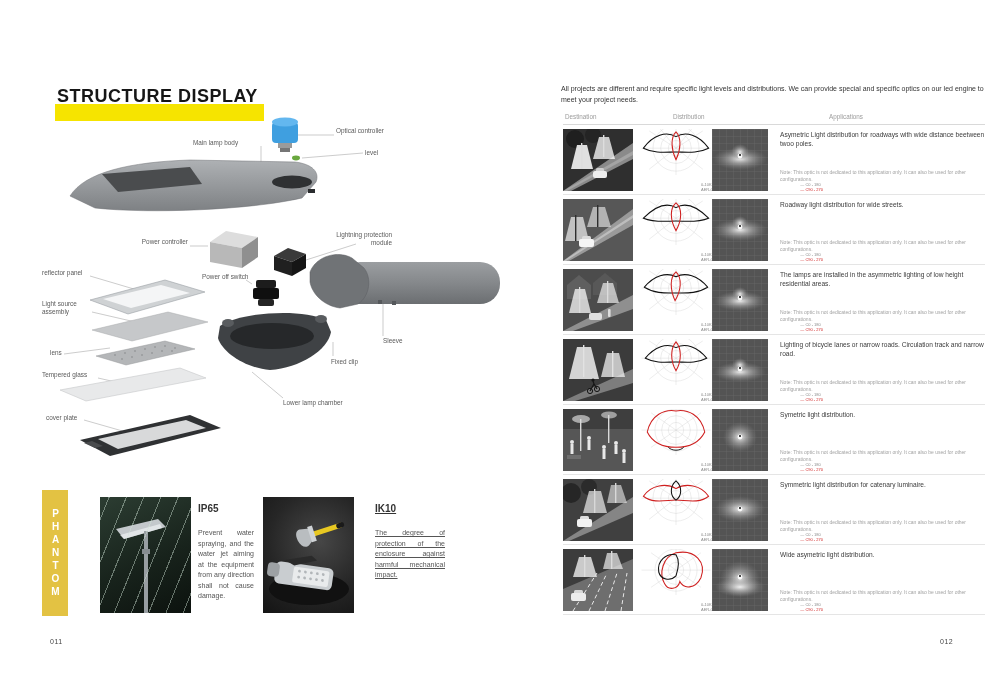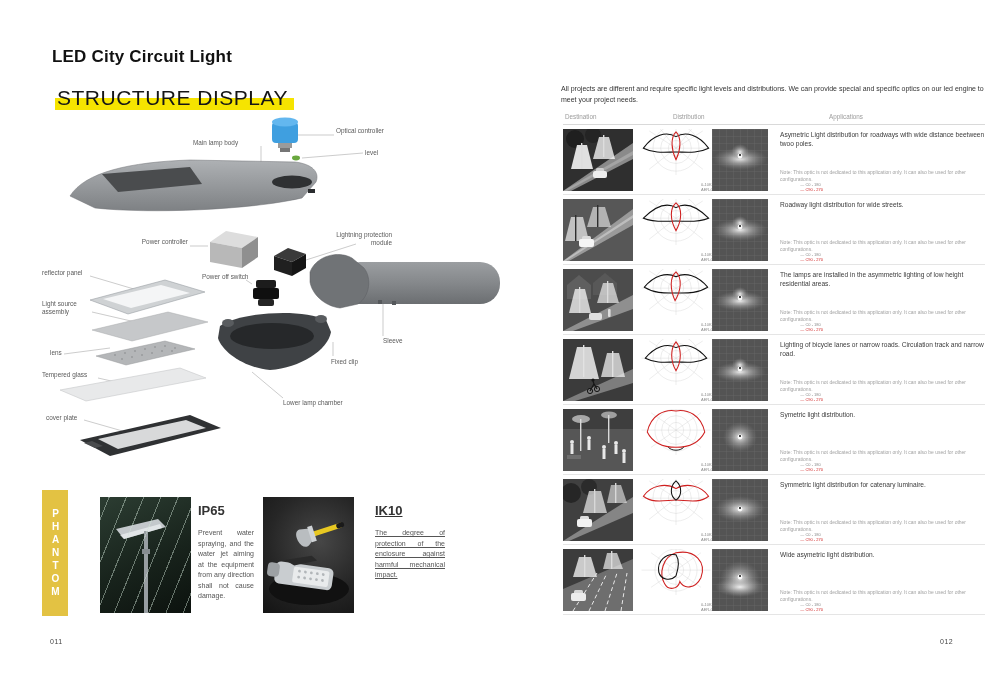--- a/index.html
+++ b/index.html
@@ -2,35 +2,35 @@
 <html><head>
 <meta charset="utf-8">
 <style>
   * { margin:0; padding:0; box-sizing:border-box; }
   html,body { background:#ffffff; }
   body { font-family:"Liberation Sans", sans-serif; color:#222; }
   #stage { position:relative; width:1000px; height:683px; background:#fff; overflow:hidden; }
 
   
   .page-title { position:absolute; left:52px; top:47px; font-size:17px; font-weight:bold; color:#111; letter-spacing:.2px; }
-  .section-title { position:absolute; left:55px; top:86px; font-size:21px; font-weight:normal; color:#161616; letter-spacing:.5px;
-                   background:linear-gradient(to top,#f6e400 48%, rgba(0,0,0,0) 48%); padding:0 6px 0 2px; }
+  .section-title { position:absolute; left:55px; top:86px; font-size:18px; font-weight:bold; color:#161616; letter-spacing:.5px;
+                   background:linear-gradient(to top,#f6e400 48%, rgba(0,0,0,0) 48%); padding:0 6px 14px 2px; }
   .diagram { position:absolute; left:40px; top:110px; width:460px; height:360px; }
   .dlabel { position:absolute; font-size:6.4px; color:#5a5a5a; line-height:1.25; white-space:nowrap; }
   .dlabel.wrap { white-space:normal; }
 
   .brand-banner { position:absolute; left:42px; top:490px; width:26px; height:126px; background:#e3c243;
                   color:#fff; font-weight:bold; font-size:10px; letter-spacing:2px;
                   writing-mode:vertical-rl; text-orientation:upright; text-align:center; line-height:26px; }
   .feat-img { position:absolute; top:497px; width:91px; height:116px; overflow:hidden; }
   .feat-img.rain { left:100px; background:linear-gradient(155deg,#2c3d32 0%,#18231c 55%,#0c120e 100%); }
   .rain-streaks { position:absolute; inset:0;
       background-image:repeating-linear-gradient(112deg, rgba(255,255,255,0) 0 8px, rgba(208,228,214,.45) 8px 9px, rgba(255,255,255,0) 9px 16px); }
   .feat-img.hammer { left:263px; background:radial-gradient(circle at 62% 38%, #474747 0%, #262626 55%, #141414 100%); }
-  .feat-code { position:absolute; top:503px; font-size:13px; font-weight:bold; color:#333; }
+  .feat-code { position:absolute; top:503px; font-size:10px; font-weight:bold; color:#333; }
   .feat-desc { position:absolute; top:528px; font-size:7px; color:#555; line-height:1.5; text-align:justify; }
   .c1 { left:198px; width:56px; }
   .c2 { left:375px; width:70px;text-decoration:underline; }
   .pageno { position:absolute; top:638px; font-size:7px; color:#444; letter-spacing:.5px; }
 
   
   .intro { position:absolute; left:561px; top:84px; width:426px; font-size:7px; color:#333; line-height:1.5; }
   .thead { position:absolute; left:563px; top:113px; width:422px; height:12px; border-bottom:1px solid #d9d9d9; }
   .thead span { position:absolute; top:0; font-size:6.3px; color:#9b9b9b; }
   .th0 { left:2px; } .th1 { left:110px; } .th2 { left:266px; }
@@ -69,21 +69,20 @@
           <stop offset="1" stop-color="#7e8184"></stop>
       </linearGradient>
       <linearGradient id="tubeg" x1="0" y1="0" x2="0" y2="1">
         <stop offset="0" stop-color="#9b9ea1"></stop>
           <stop offset="0.5" stop-color="#85888b"></stop>
           <stop offset="1" stop-color="#6b6e71"></stop>
       </linearGradient>
     </defs>
   </svg>
 
-  <div class="page-title">LED City Circuit Light</div>
   <div class="section-title">STRUCTURE DISPLAY</div>
 
   <svg class="diagram" viewBox="0 0 460 360">
 
     <g stroke="#aaa" stroke-width="0.6" fill="none">
       <path d="M258,25 H294"></path>
         <path d="M221,36 V55"></path>
         <path d="M262,48 L323,43"></path>
       <path d="M150,136 H168"></path>
         <path d="M266,150 L316,134"></path>

